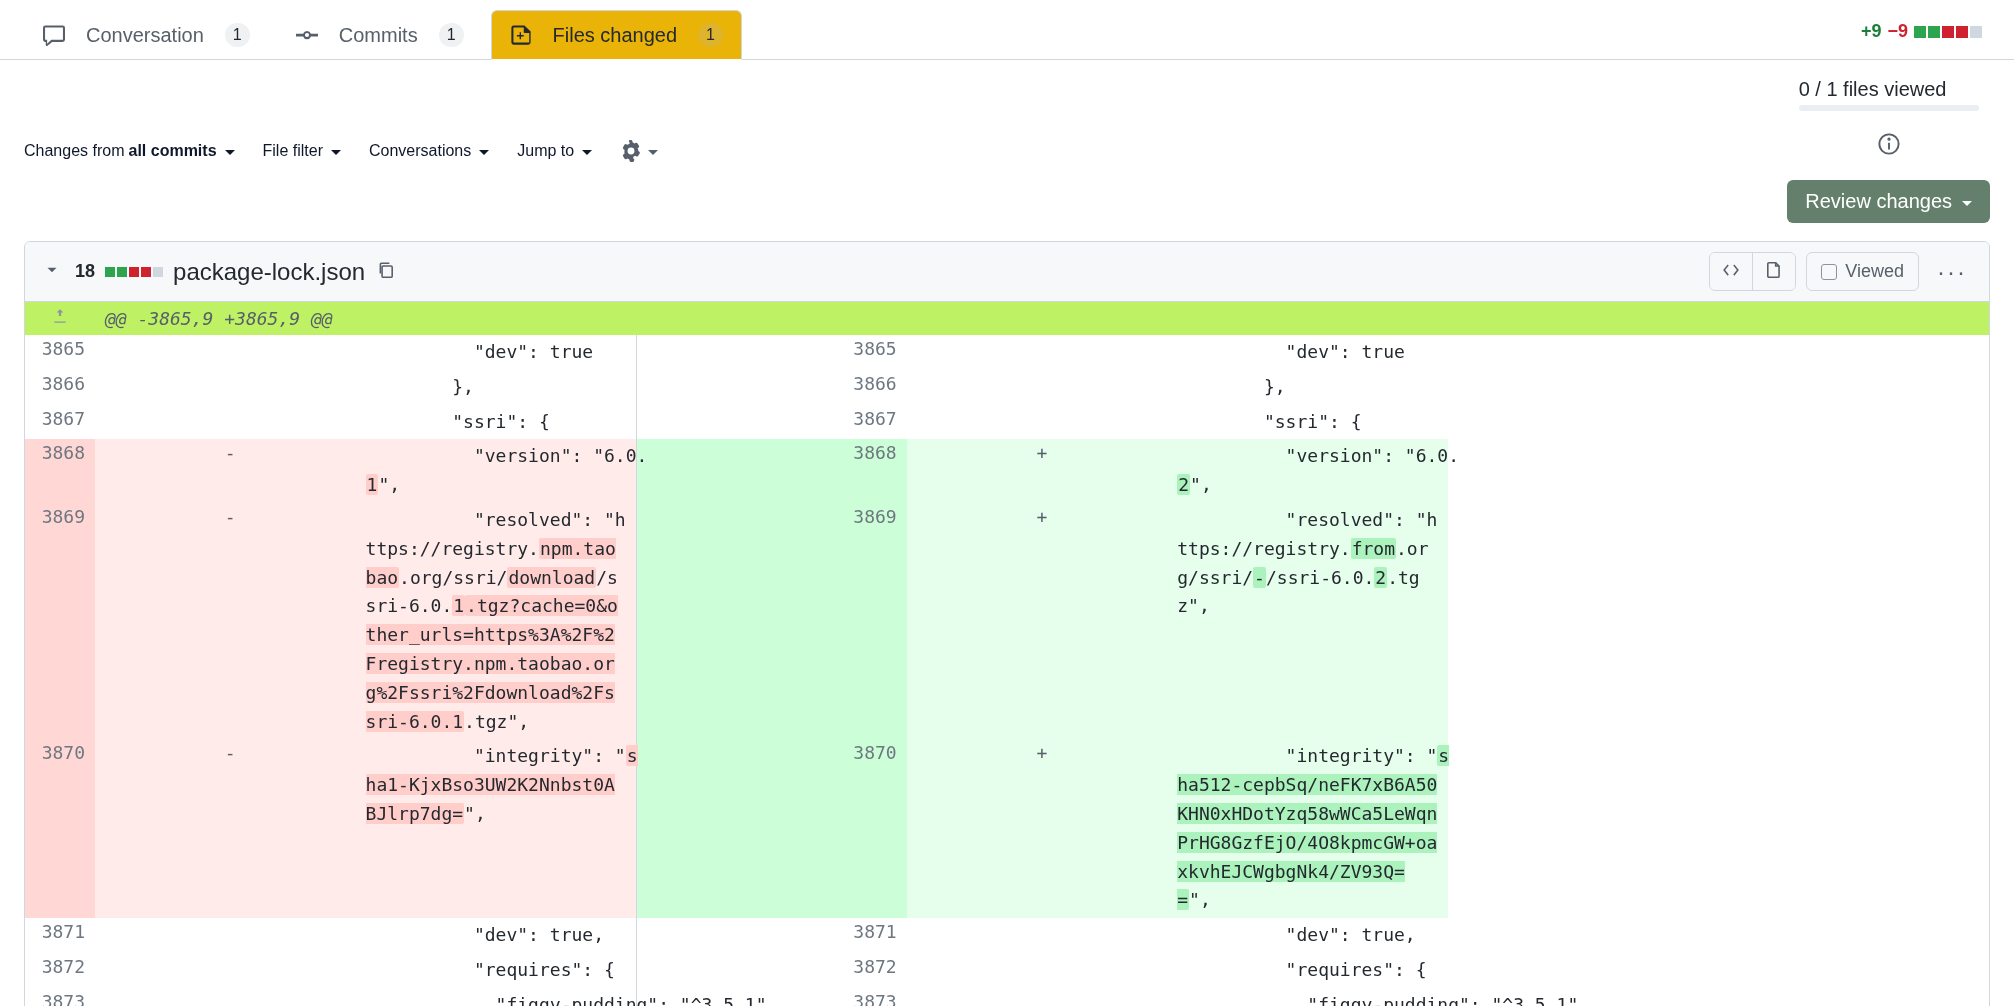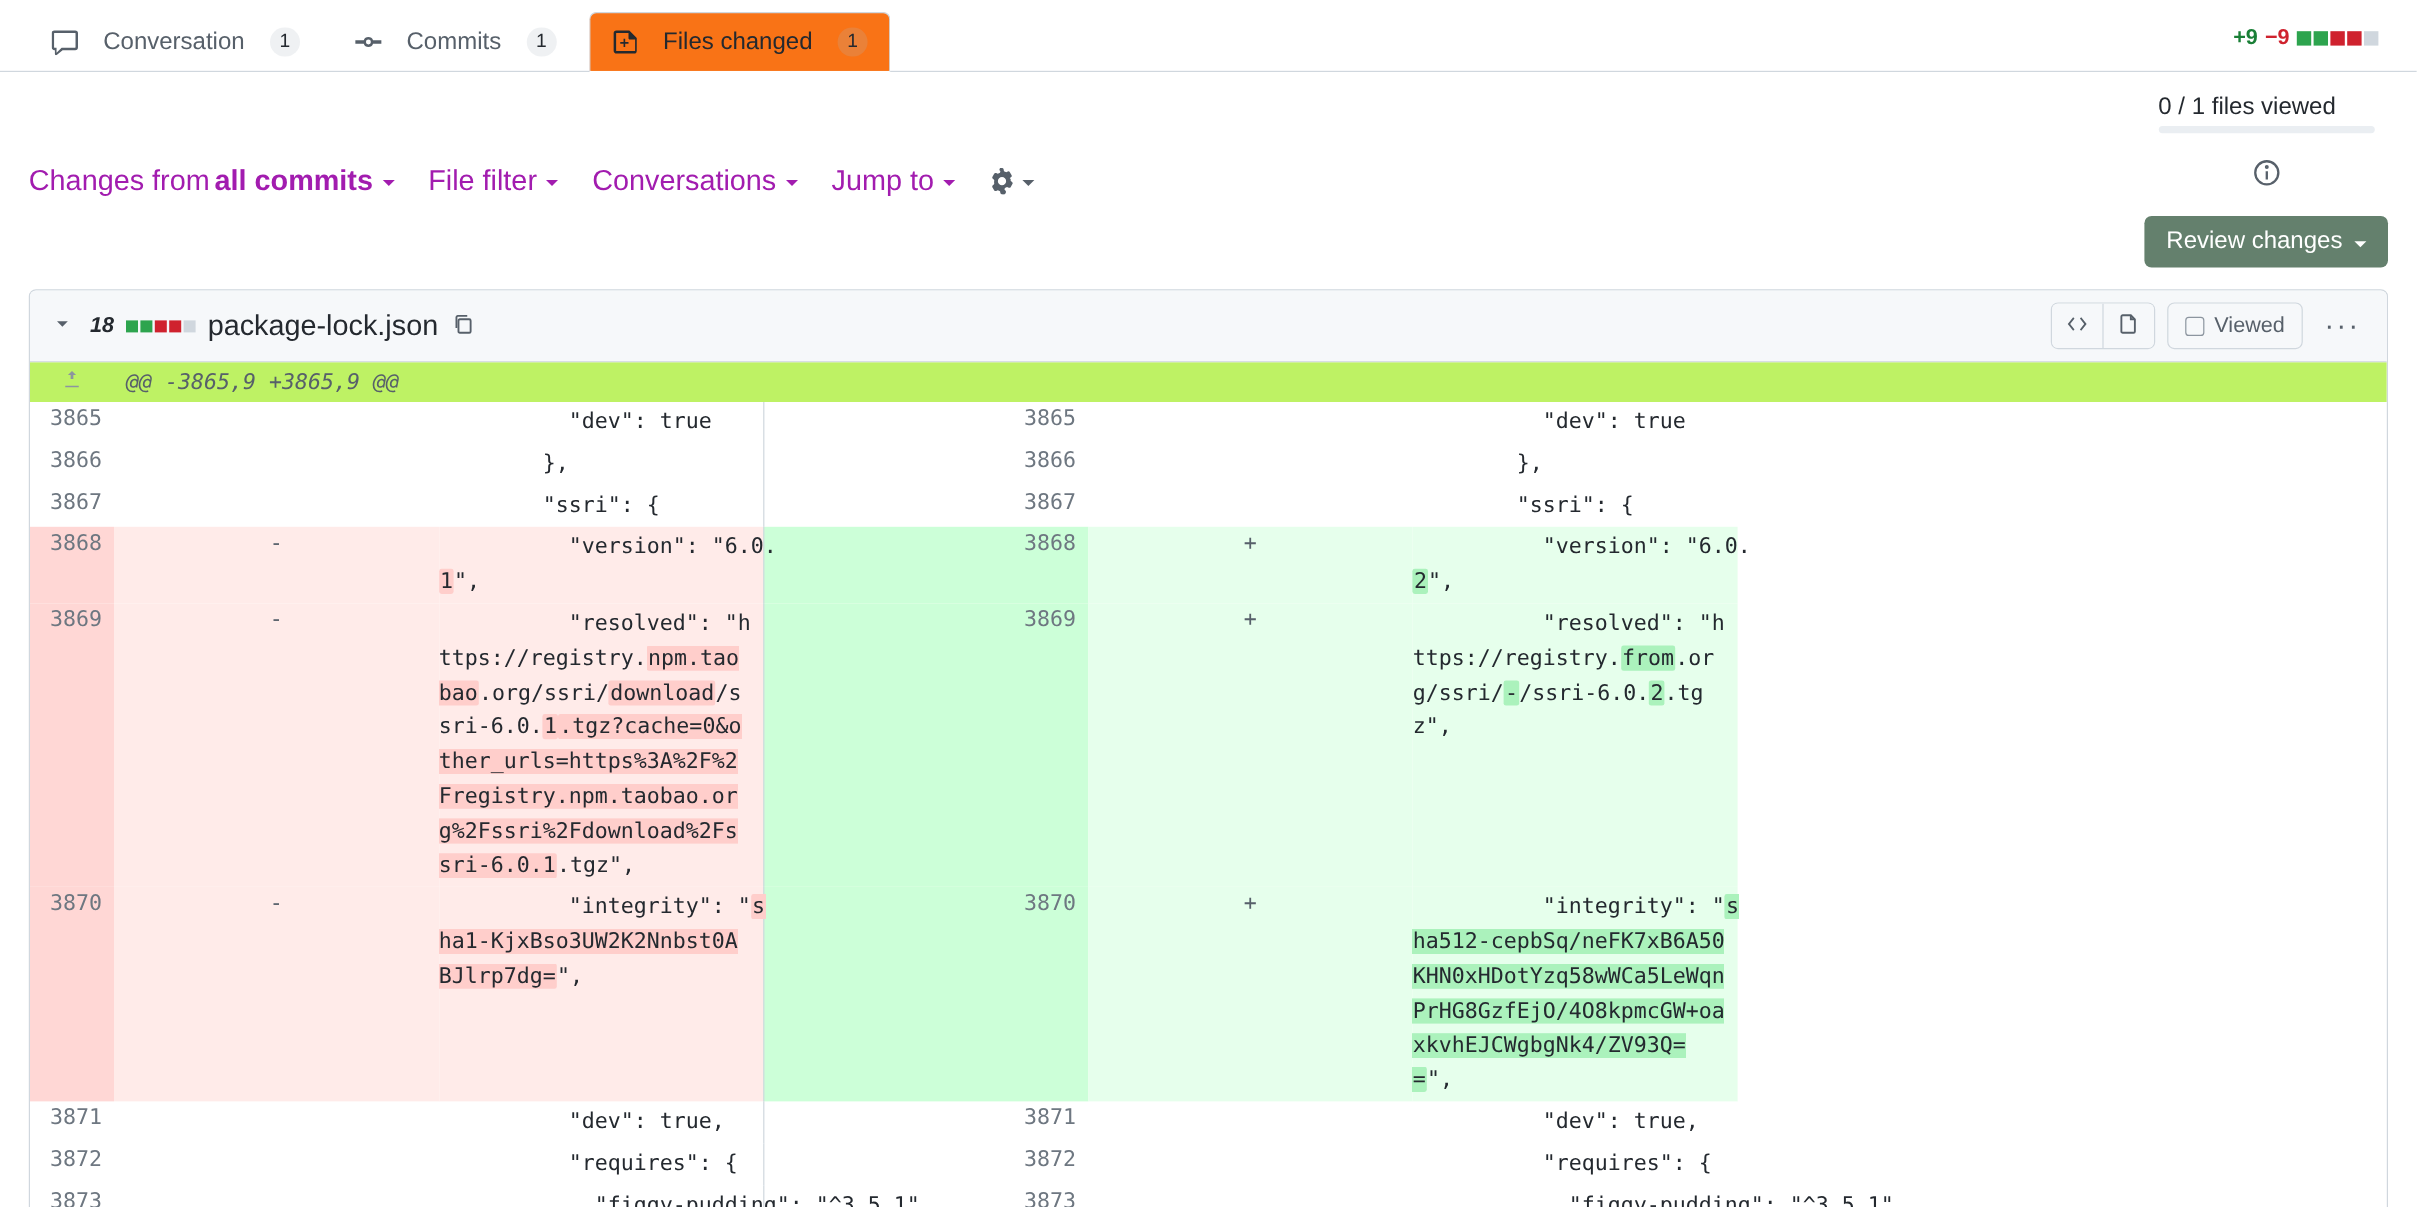--- a/index.html
+++ b/index.html
@@ -31,21 +31,21 @@
     color: #57606a;
     border: 1px solid transparent;
     border-top-left-radius: 6px;
     border-top-right-radius: 6px;
     margin-bottom: -1px;
     cursor: pointer;
   }
   .tab.selected {
     border-color: #d0d7de;
     border-bottom-color: #fff;
-    background: #f97316;
+    background: #eab308;
     color: #24292f;
   }
   .tab svg { fill: currentColor; }
   .counter {
     background: rgba(175,184,193,0.2);
     border-radius: 999px;
     min-width: 24px;
     height: 24px;
     display: inline-flex;
     align-items: center;
@@ -82,22 +82,22 @@
     padding: 18px 24px;
     gap: 28px;
     justify-content:space-between;
   }
   .pr-toolbar-left {
     display:flex;
     align-items:center;
     gap: 28px;
   }
   .dropdown-link {
-    font-size: 24px;
-    color:#a21caf;
+    font-size: 16px;
+    color:#0f172a;
     display:flex;
     align-items:center;
     gap:4px;
     cursor:pointer;
   }
   .dropdown-link strong { font-weight:600; }
   .caret::after {
     content:"";
     display:inline-block;
     border:5px solid transparent;
@@ -133,21 +133,21 @@
     background:#f6f8fa;
     border-bottom:1px solid #d0d7de;
     padding:10px 14px;
     display:flex;
     align-items:center;
     justify-content:space-between;
     cursor:pointer;
   }
   .file-header-left { display:flex; align-items:center; gap:10px; }
   .chevron-btn { color:#57606a; cursor:pointer; padding:4px;}
-  .diff-count { font-weight:600; font-size:18px;font-style:italic; }
+  .diff-count { font-weight:600; font-size:18px; }
   .mini-squares { display:inline-flex; gap:2px;}
   .mini-squares span { width:10px;height:10px;display:inline-block;}
   .filename { font-family: Liberation Sans, sans-serif; font-size:24px;}
   .copy-btn { color:#57606a; cursor:pointer; padding:2px;}
   .file-header-right { display:flex; align-items:center; gap:10px;margin-left:36px;}
   .btn-group { display:flex; border:1px solid #d0d7de; border-radius:6px; overflow:hidden;}
   .btn-group button { background:#f6f8fa; border:none; padding:8px 12px; cursor:pointer; color:#57606a; border-left:1px solid #d0d7de;}
   .btn-group button:first-child { border-left:none;}
   .viewed-check { border:1px solid #d0d7de; border-radius:6px; padding:8px 14px; display:flex; align-items:center; gap:8px; font-size:18px; color:#57606a; cursor:pointer;}
   .viewed-check .box { width:16px;height:16px;border:1px solid #8c959f;border-radius:3px;}

